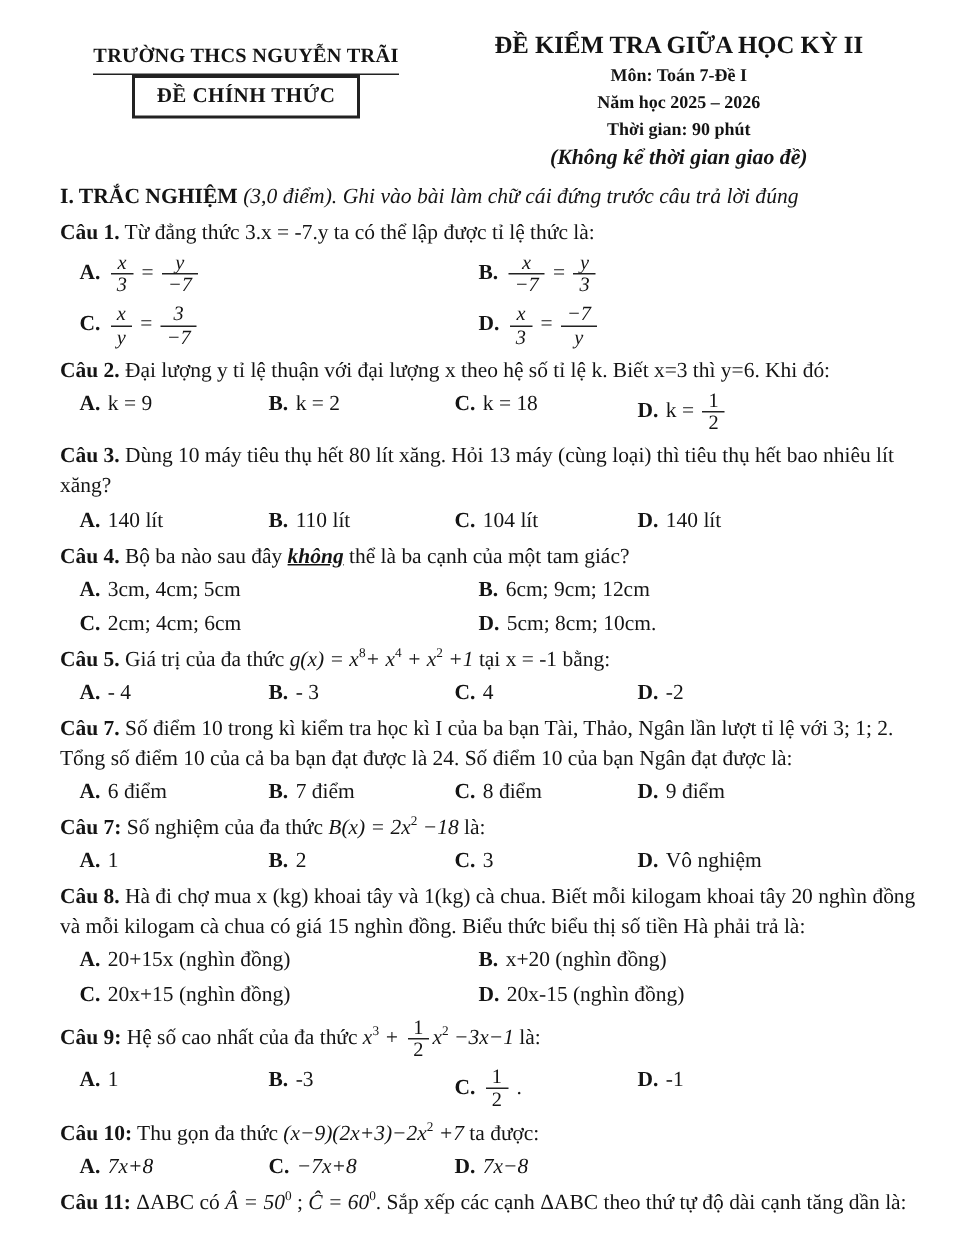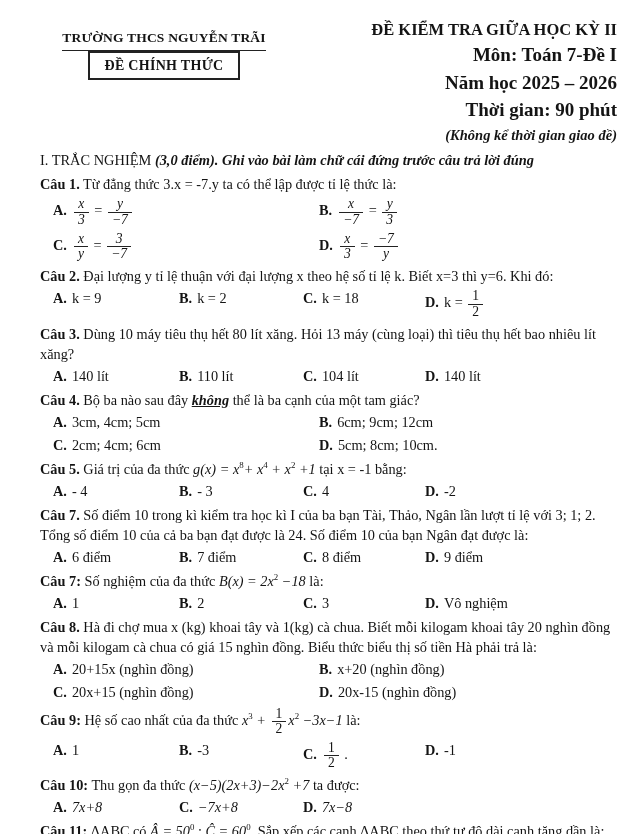--- a/index.html
+++ b/index.html
@@ -11,28 +11,28 @@
     -webkit-font-smoothing:antialiased;
   }
   .page{padding:18px 24px 8px 40px;box-sizing:border-box;width:641px;height:834px;}
   
   .header{display:flex;}
   .h-left{width:248px;text-align:center;padding-top:9px;flex-shrink:0;}
   .school{font-weight:bold;font-size:13.5px;letter-spacing:.2px;display:inline-block;
           border-bottom:1.6px solid #222;padding-bottom:2px;}
   .official-box{display:inline-block;border:2px solid #222;padding:3px 14px;
           font-weight:bold;font-size:14px;letter-spacing:.3px;}
-  .h-right{flex:1;text-align:right;}
+  .h-right{flex:1;text-align:center;}
   .title{font-weight:bold;font-size:16.5px;}
-  .h-line{font-weight:bold;font-size:19px;margin-top:1px;}
+  .h-line{font-weight:bold;font-size:12px;margin-top:1px;}
   .h-note{font-weight:bold;font-style:italic;font-size:14.5px;margin-top:1px;}
   
   .section-heading{margin-top:5px;font-size:14.4px;}
-  .section-label{font-weight:normal;text-align:right;}
-  .section-instr{font-weight:bold;font-style:italic;}
+  .section-label{font-weight:bold;text-align:right;}
+  .section-instr{font-weight:normal;font-style:italic;}
   
   .question{margin-top:4px;}
   .stem{margin:0;}
   .qnum{font-weight:bold;}
   .m{font-style:italic;}
   .ku{font-weight:bold;font-style:italic;text-decoration:underline;}
   sup{font-size:.62em;line-height:0;}
   .frac{display:inline-block;vertical-align:middle;text-align:center;
         line-height:1.05;margin:1px 2px;font-size:.95em;}
   .frac .fn{display:block;border-bottom:1.3px solid #222;padding:0 4px;}
@@ -154,21 +154,21 @@
     <p class="stem"><b class="qnum">Câu 9:</b> <span class="qstem"><span>Hệ số cao nhất của đa thức </span><span class="m">x</span><sup>3</sup><span class="m"> + </span><span class="frac"><span class="fn">1</span><span class="fd">2</span></span><span class="m">x</span><sup>2</sup><span class="m"> −3x−1</span><span> là:</span></span></p>
     <div class="opts row4">
           <span class="opt"><b class="olab">A.</b><span class="oval"><span>1</span></span></span>
           <span class="opt"><b class="olab">B.</b><span class="oval"><span>-3</span></span></span>
           <span class="opt"><b class="olab">C.</b><span class="oval"><span class="frac"><span class="fn">1</span><span class="fd">2</span></span><span> .</span></span></span>
           <span class="opt"><b class="olab">D.</b><span class="oval"><span>-1</span></span></span>
         </div>
   </div>
 
   <div class="question">
-    <p class="stem"><b class="qnum">Câu 10:</b> <span class="qstem"><span>Thu gọn đa thức </span><span class="m">(x−5)(2x+3)−2x</span><sup>2</sup><span class="m"> +7</span><span> ta được:</span></span></p>
+    <p class="stem"><b class="qnum">Câu 10:</b> <span class="qstem"><span>Thu gọn đa thức </span><span class="m">(x−9)(2x+3)−2x</span><sup>2</sup><span class="m"> +7</span><span> ta được:</span></span></p>
     <div class="opts row4">
           <span class="opt"><b class="olab">A.</b><span class="oval"><span class="m">7x+8</span></span></span>
           <span class="opt"><b class="olab">C.</b><span class="oval"><span class="m">−7x+8</span></span></span>
           <span class="opt"><b class="olab">D.</b><span class="oval"><span class="m">7x−8</span></span></span>
         </div>
   </div>
 
   <div class="question">
     <p class="stem"><b class="qnum">Câu 11:</b> <span class="qstem"><span>ΔABC có </span><span class="m">Â</span><span class="m"> = 50</span><sup>0</sup><span> ; </span><span class="m">Ĉ</span><span class="m"> = 60</span><sup>0</sup><span>. Sắp xếp các cạnh ΔABC theo thứ tự độ dài cạnh tăng dần là:</span></span></p>
 

